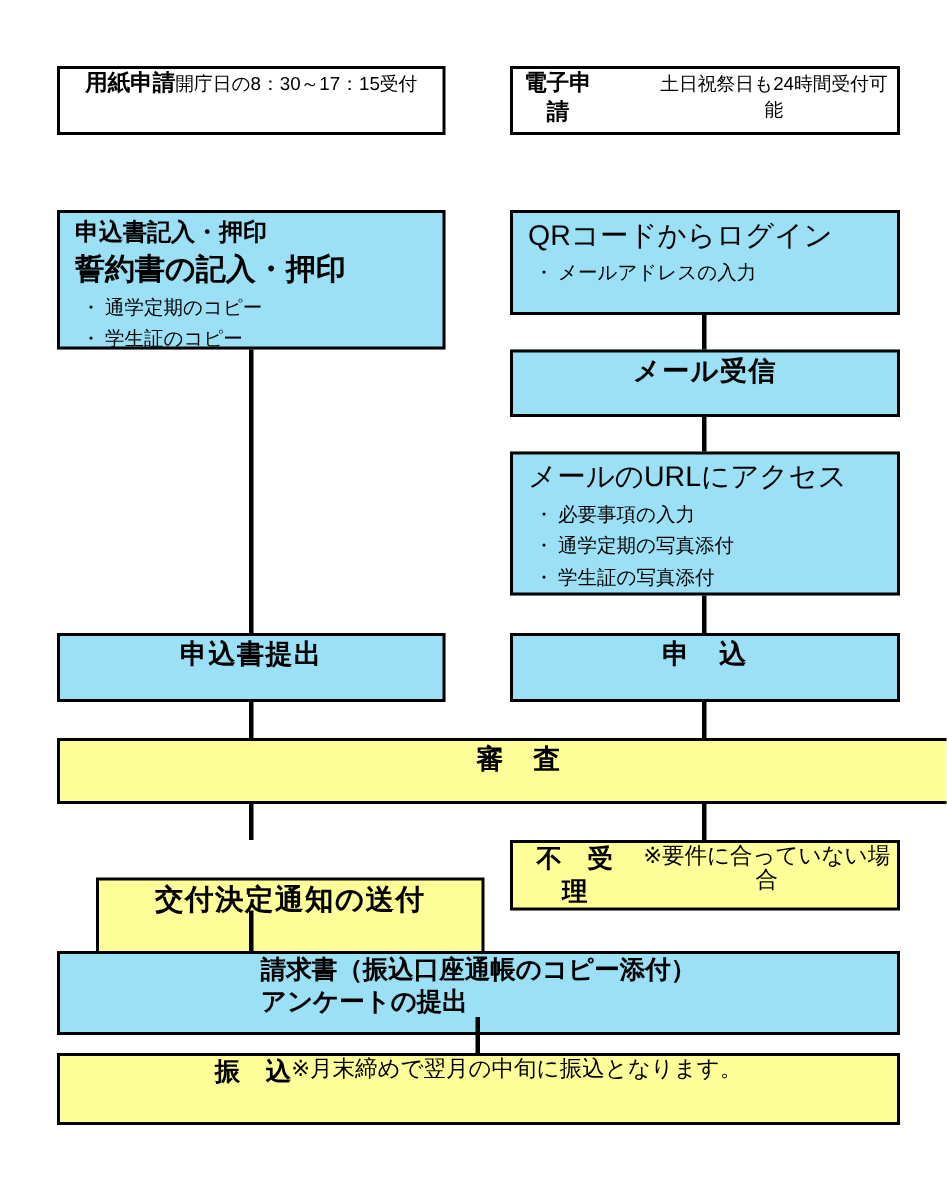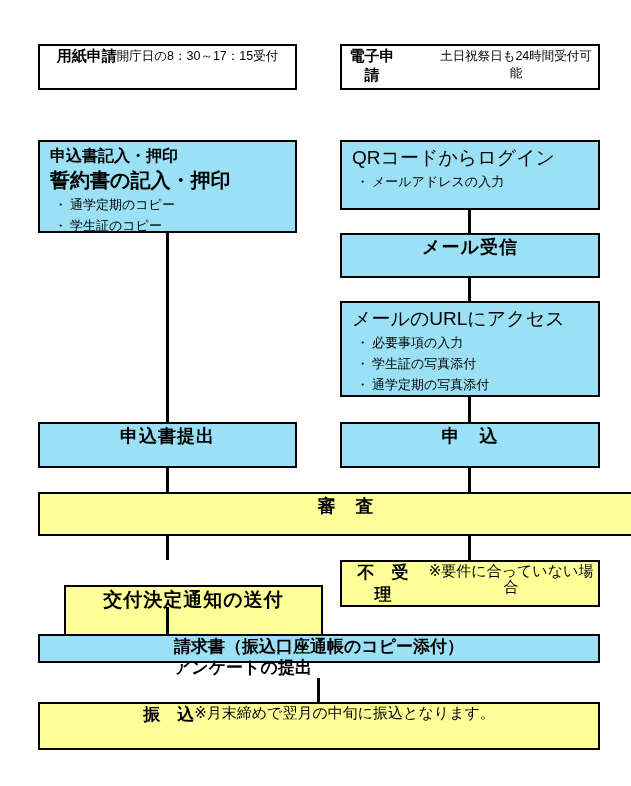--- a/index.html
+++ b/index.html
@@ -70,22 +70,22 @@
 </div>
 
 <div class="box blue center-col" style="left:340px; top:233px; width:260px; height:45px;">
   <div class="big-label">メール受信</div>
 </div>
 
 <div class="box blue pad" style="left:340px; top:301px; width:260px; height:96px;">
   <div class="box-title-md">メールのURLにアクセス</div>
   <ul class="bullets">
     <li>必要事項の入力</li>
+    <li>通学定期の写真添付</li>
     <li>学生証の写真添付</li>
-    <li>通学定期の写真添付</li>
   </ul>
 </div>
 
 <div class="box blue center-col" style="left:38px; top:422px; width:259px; height:46px;">
   <div class="big-label">申込書提出</div>
 </div>
 
 <div class="box blue center-col" style="left:340px; top:422px; width:260px; height:46px;">
   <div class="big-label">申　込</div>
 </div>
@@ -96,21 +96,21 @@
 
 <div class="box yellow center-col" style="left:38px; top:585px; width:259px; height:59px;margin-left:26px;">
   <div class="huge-label">交付決定通知の送付</div>
 </div>
 
 <div class="box yellow center-col" style="left:340px; top:560px; width:260px; height:47px;">
   <div class="label-line">不　受　理</div>
   <div class="note">※要件に合っていない場合</div>
 </div>
 
-<div class="box blue center-col" style="left:38px; top:634px; width:562px; height:29px;">
+<div class="box blue center-col" style="left:38px; top:634px; width:562px; height:56px;">
   <div class="invoice-inner">
     <div>請求書（振込口座通帳のコピー添付）</div>
     <div>アンケートの提出</div>
   </div>
 </div>
 
 <div class="box yellow center-col" style="left:38px; top:702px; width:562px; height:48px;">
   <div class="label-line">振　込</div>
   <div class="note">※月末締めで翌月の中旬に振込となります。</div>
 </div>

